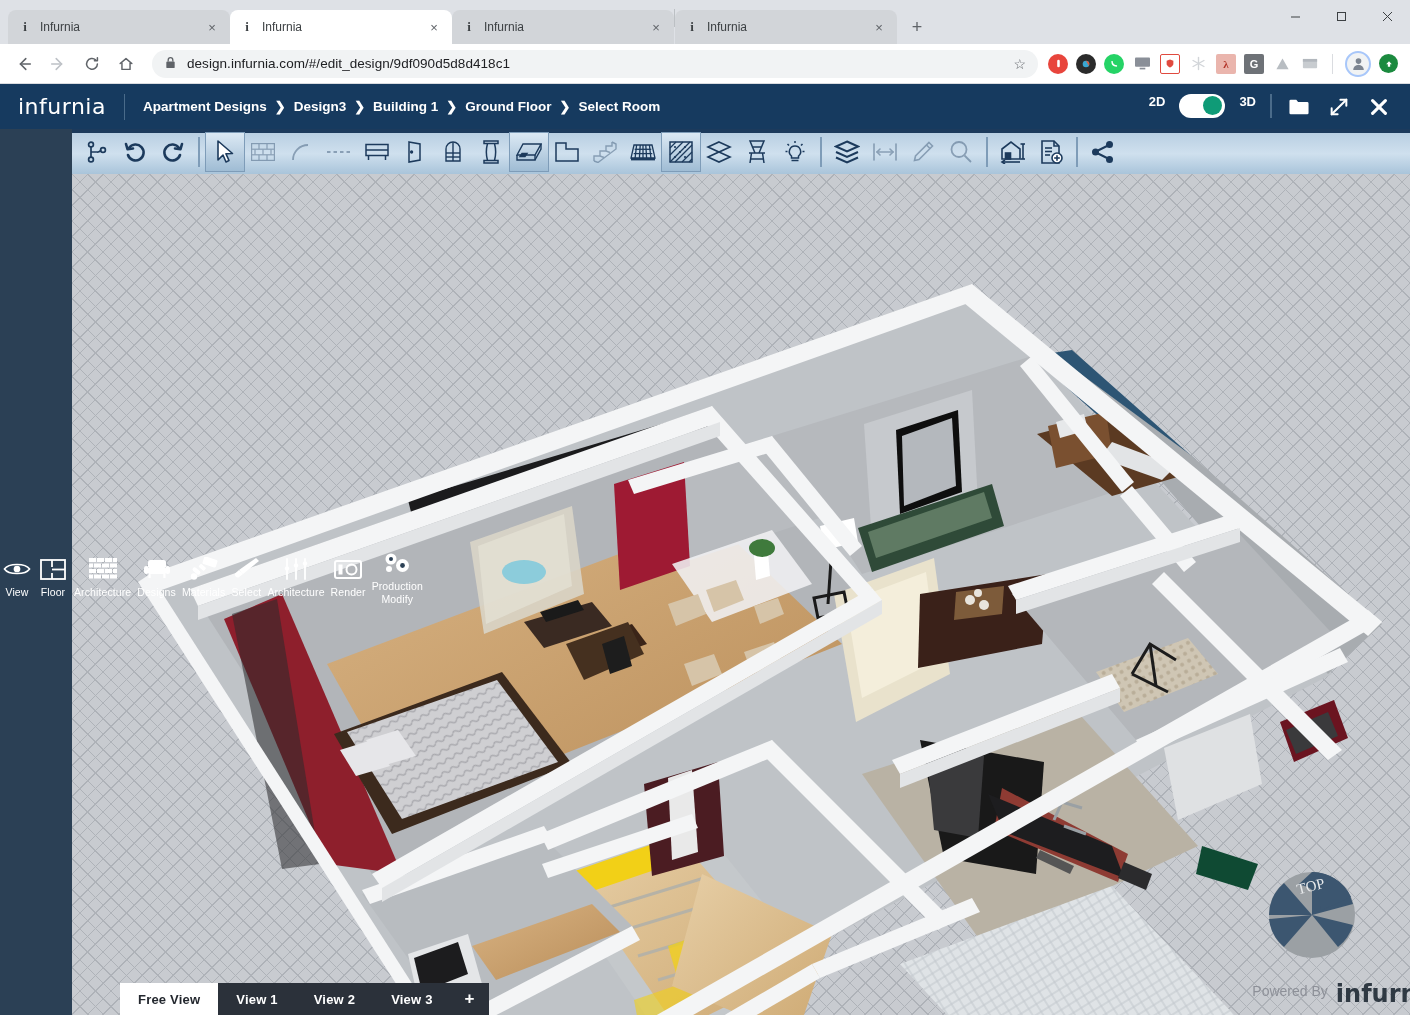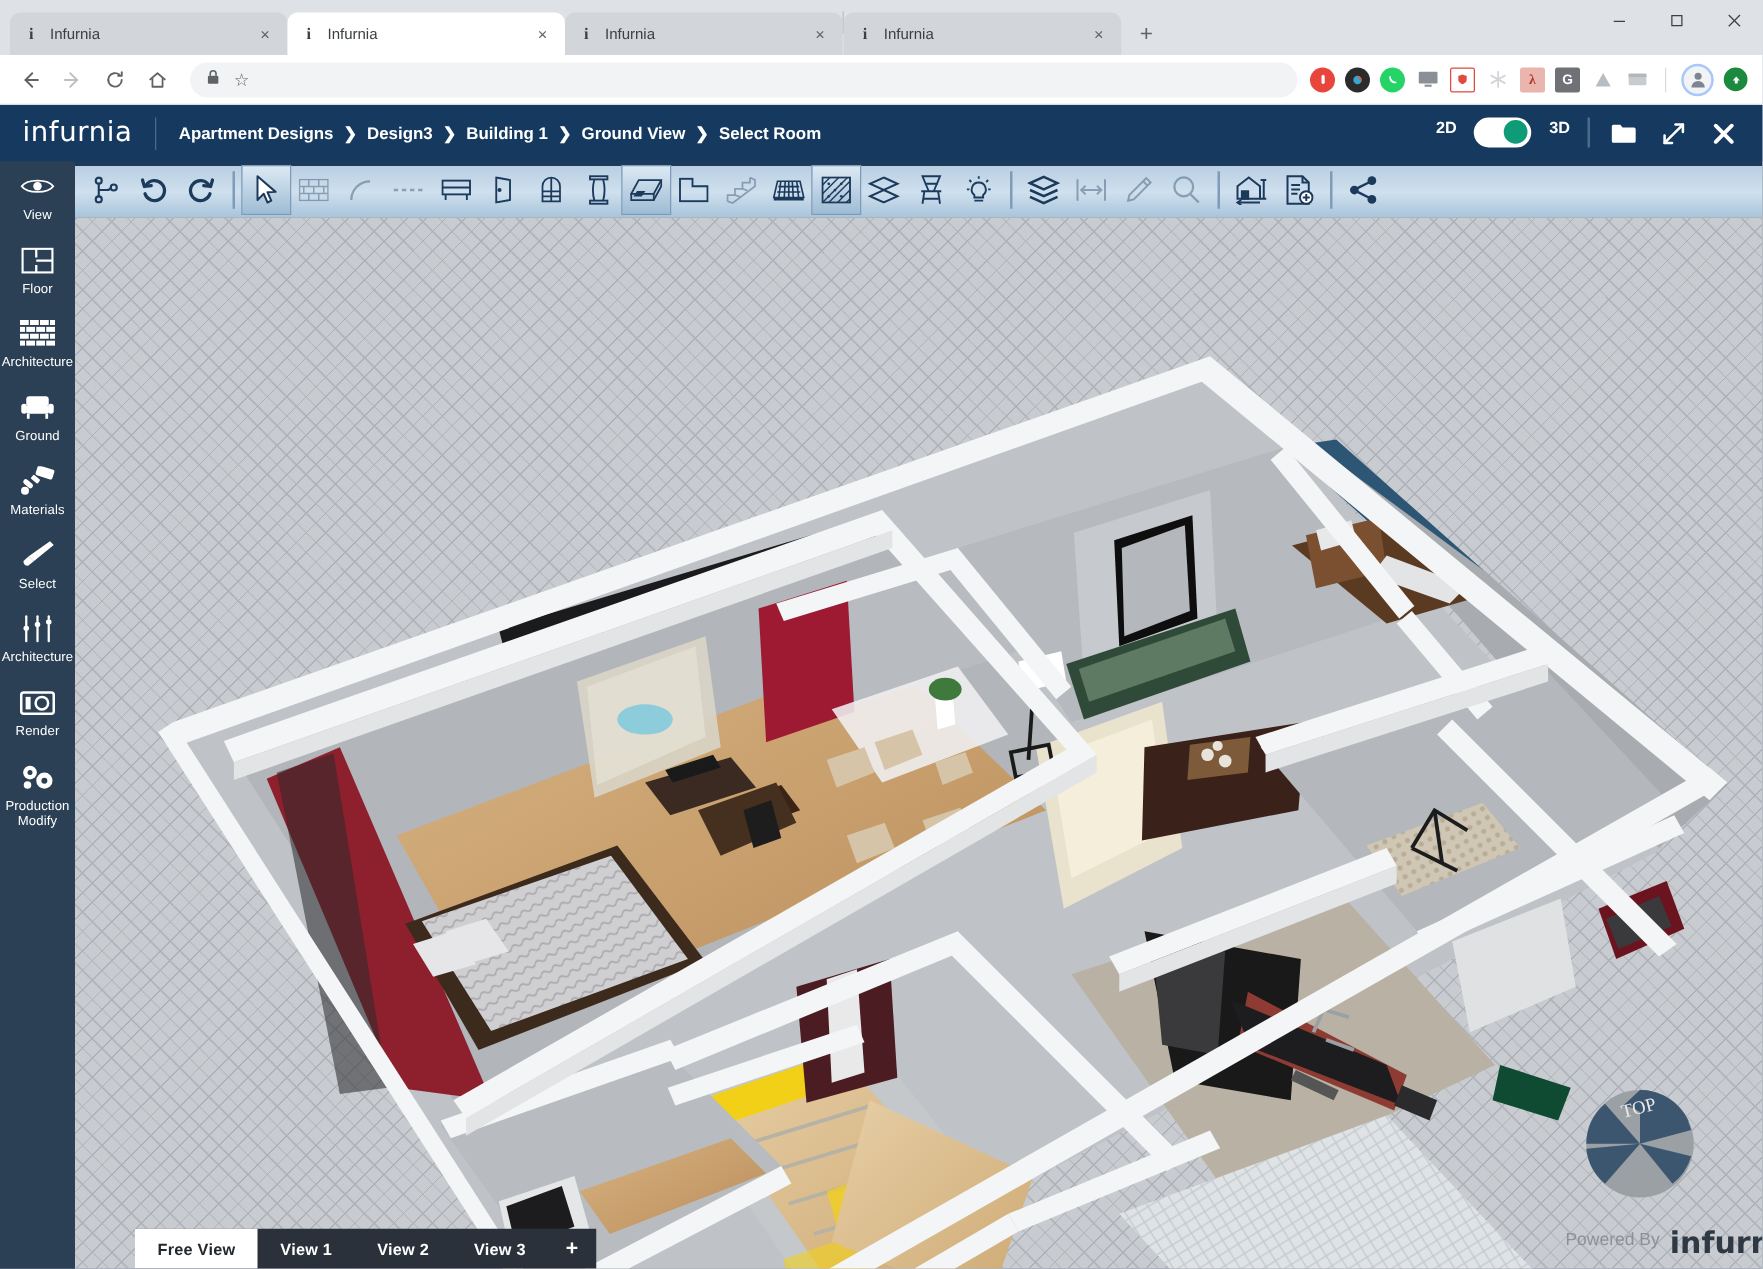--- a/index.html
+++ b/index.html
@@ -69,22 +69,22 @@
             position:relative; }
   .toggle .knob { position:absolute; width:19px; height:19px; border-radius:50%;
                   background:#0f9b77; top:2.5px; right:3px; }
   .vdiv { width:2px; height:24px; background:#4a6b8a; }
   .hicon { width:26px; height:26px; display:flex; align-items:center;
            justify-content:center; color:#fff; }
 
   
   .workspace { position:absolute; top:45px; left:0; right:0; bottom:0; display:flex; }
 
-  .sidebar { width:60px; background:#2b4055; display:flex; flex-direction:column;
-             align-items:center; gap:2px; flex:0 0 auto;
+  .sidebar { width:72px; background:#2b4055; display:flex; 
+             align-items:center; padding-top:12px; gap:2px; flex:0 0 auto;
              z-index:5; }
   .sb-item { width:72px; padding:7px 2px 8px; display:flex; flex-direction:column;
              align-items:center; gap:4px; color:#ffffff; }
   .sb-icon { width:30px; height:26px; display:flex; align-items:center;
              justify-content:center; }
   .sb-label { font-size:10.5px; text-align:center; line-height:1.15;
               letter-spacing:0.1px; }
 
   .canvas-wrap { flex:1; position:relative; overflow:hidden; }
 
@@ -199,20 +199,21 @@
         </svg>
     </div>
 
     <div class="omnibox">
       <span>
         <svg width="13" height="13" viewBox="0 0 14 14">
             <rect x="2.5" y="6" width="9" height="7" rx="1" fill="#5f6368"></rect>
             <path d="M4.5 6 V4.2 A2.5 2.5 0 0 1 9.5 4.2 V6" fill="none" stroke="#5f6368" stroke-width="1.4"></path>
           </svg>
       </span>
+      <span class="url" title="design.infurnia.com/#/edit_design/9df090d5d8d418c1">design.infurnia.com/#/edit_design/9df090d5d8d418c1</span>
       <span class="star">☆</span>
     </div>
 
     <div class="ext-icons">
       <div class="ext" style="background:#e8453c;border-radius:50%;">
         <svg width="11" height="11" viewBox="0 0 12 12">
             <rect x="4.6" y="2" width="2.8" height="8" rx="1.4" fill="#fff"></rect>
           </svg>
       </div>
       <div class="ext" style="background:#2b2b2b;border-radius:50%;">
@@ -283,21 +284,21 @@
     <div class="apphdr">
       <div class="logo">infurnia</div>
       <div class="hdr-div"></div>
       <div class="crumbs">
         <span class="crumb">Apartment Designs</span>
         <span class="crumb-sep">❯</span>
         <span class="crumb">Design3</span>
         <span class="crumb-sep">❯</span>
         <span class="crumb">Building 1</span>
         <span class="crumb-sep">❯</span>
-        <span class="crumb">Ground View</span>
+        <span class="crumb">Ground Floor</span>
         <span class="crumb-sep">❯</span>
         <span class="crumb">Select Room</span>
       </div>
 
       <div class="hdr-right">
         <span class="mode-lbl">2D</span>
         <div class="toggle">
           <div class="knob"></div>
         </div>
         <span class="mode-lbl">3D</span>
@@ -379,21 +380,21 @@
           <span class="sb-icon">
             <svg width="28" height="22" viewBox="0 0 28 22">
                 <path d="M5 9 V4.5 A2.5 2.5 0 0 1 7.5 2 H20.5 A2.5 2.5 0 0 1 23 4.5 V9" fill="#fff"></path>
                 <rect x="1" y="8" width="4.5" height="8" rx="2.2" fill="#fff"></rect>
                 <rect x="22.5" y="8" width="4.5" height="8" rx="2.2" fill="#fff"></rect>
                 <rect x="5" y="9" width="18" height="7" rx="1.5" fill="#fff"></rect>
                 <rect x="5.5" y="16" width="2.2" height="4" fill="#fff"></rect>
                 <rect x="20.3" y="16" width="2.2" height="4" fill="#fff"></rect>
               </svg>
           </span>
-          <span class="sb-label">Ground</span>
+          <span class="sb-label">Designs</span>
         </div>
         <div class="sb-item">
           <span class="sb-icon">
             <svg width="28" height="24" viewBox="0 0 28 24">
                 <rect x="13" y="1" width="14" height="8" rx="1.5" fill="#fff" transform="rotate(18 20 5)"></rect>
                 <rect x="9" y="8" width="7" height="4" rx="1" fill="#fff" transform="rotate(40 12 10)"></rect>
                 <rect x="2" y="12" width="9" height="4" rx="2" fill="#fff" transform="rotate(40 6.5 14)"></rect>
                 <circle cx="4" cy="19.5" r="3.2" fill="#fff"></circle>
               </svg>
           </span>

